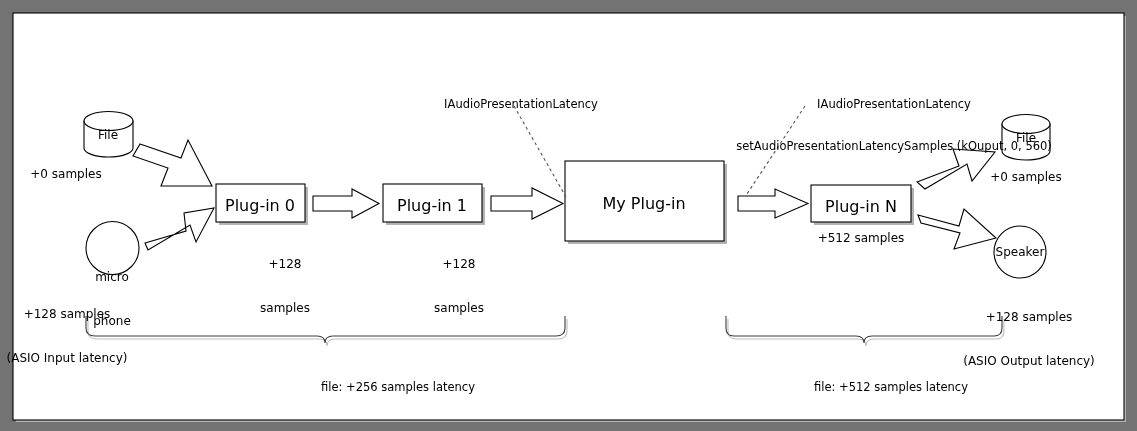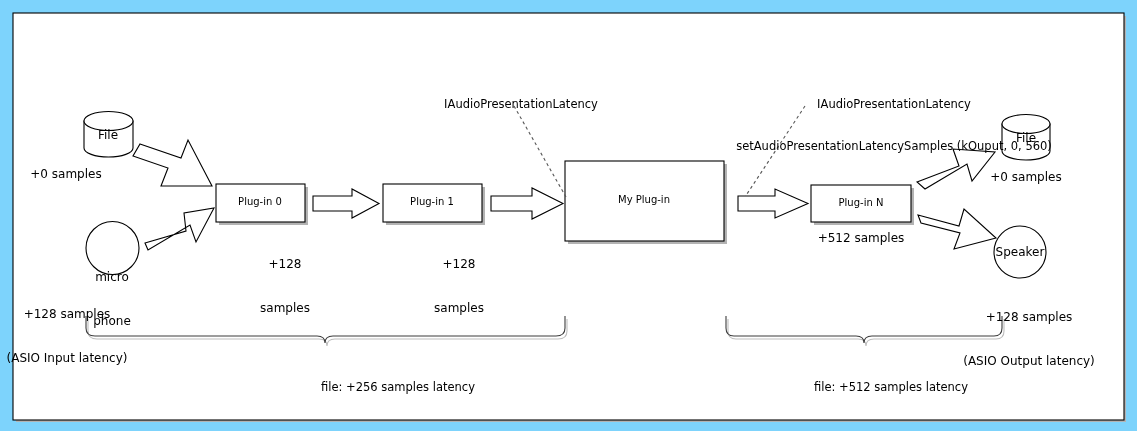--- a/index.html
+++ b/index.html
@@ -8,41 +8,41 @@
     padding: 0;
     background: #ffffff;
   }
   body {
     font-family: "DejaVu Sans", "Liberation Sans", sans-serif;
   }
   #canvas {
     position: relative;
     width: 1137px;
     height: 431px;
-    background: #7dd3fc;
+    background: #737373;
     overflow: hidden;
   }
   #canvas svg {
     position: absolute;
     left: 0;
     top: 0;
     width: 1137px;
     height: 431px;
   }
   .lbl {
     position: absolute;
     font-family: "DejaVu Sans", "Liberation Sans", sans-serif;
     color: #000000;
     white-space: pre;
     line-height: 1.22;
     text-align: center;
     font-size: 12px;
   }
   .lbl.c { transform: translateX(-50%); }
-  .node-label { font-size: 10px; }
+  .node-label { font-size: 16px; }
   .annot { font-size: 11.5px; }
   .brace-label { font-size: 11.5px; }
 </style>
 </head>
 <body>
 
 <div id="canvas">
 
   <svg xmlns="http://www.w3.org/2000/svg" viewBox="0 0 1137 431">
     <defs>

